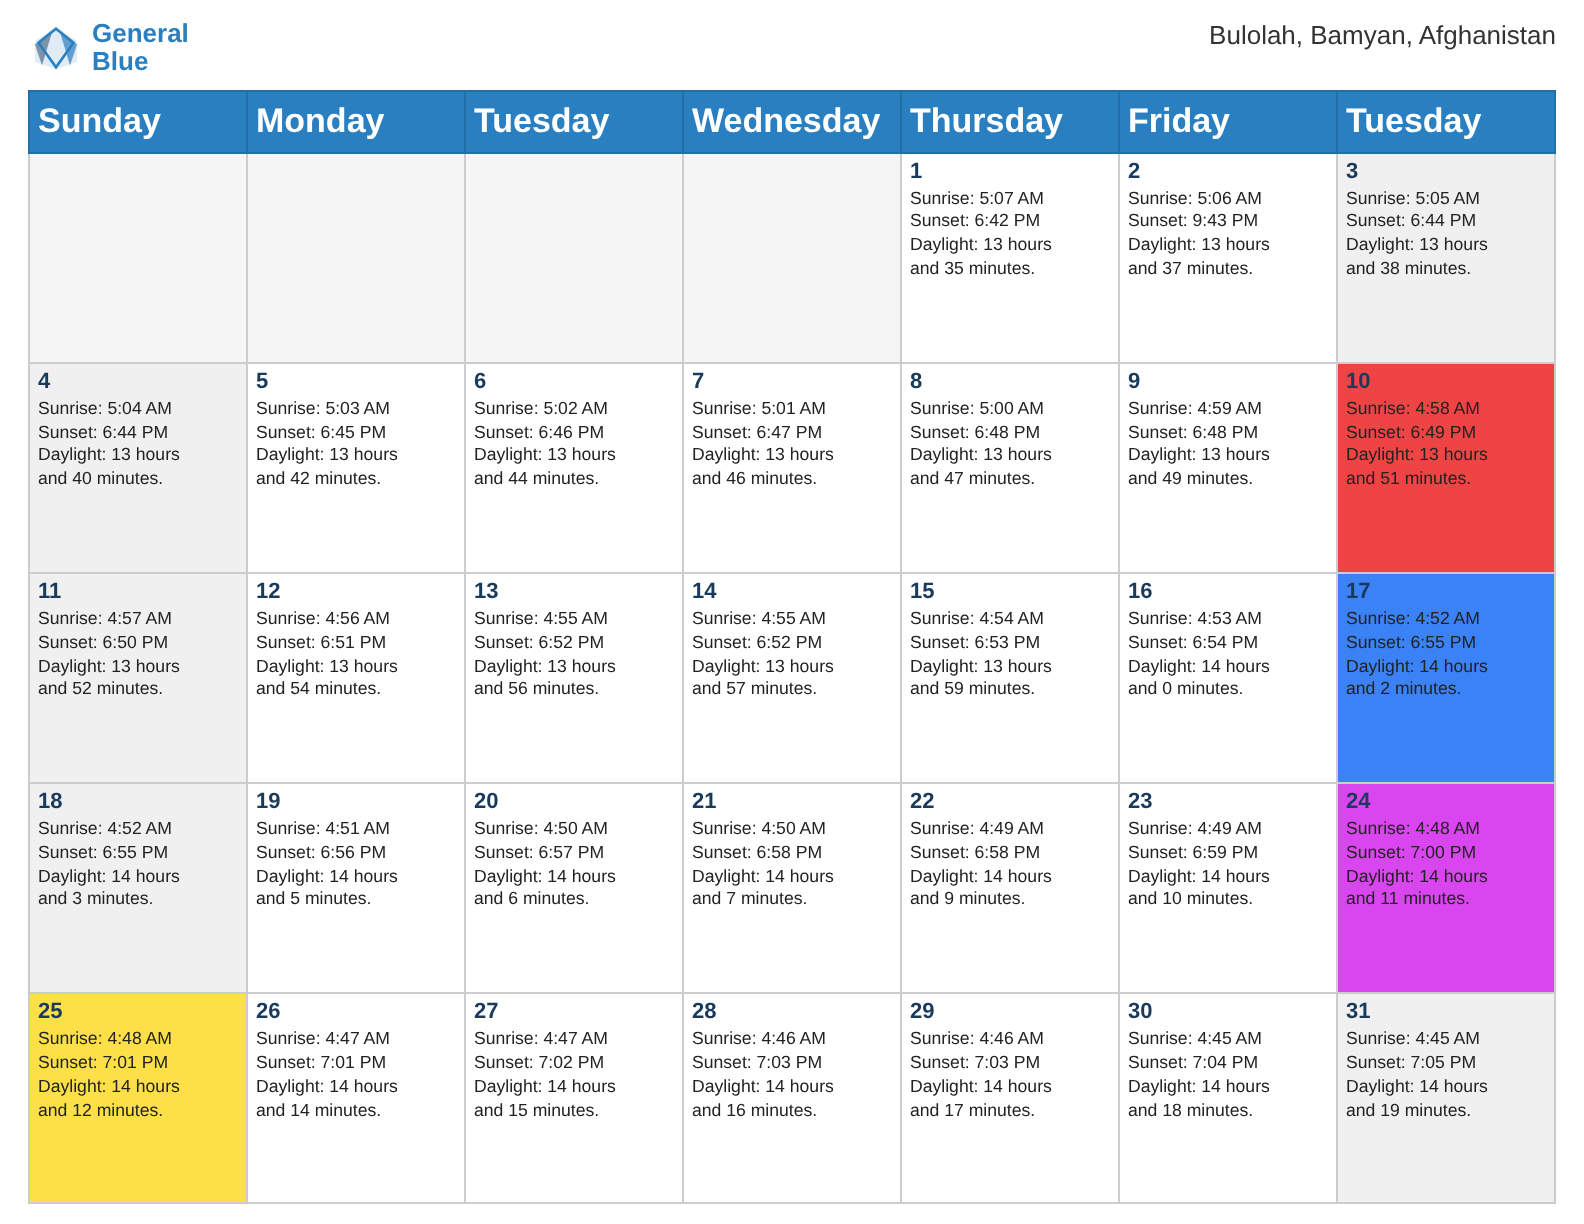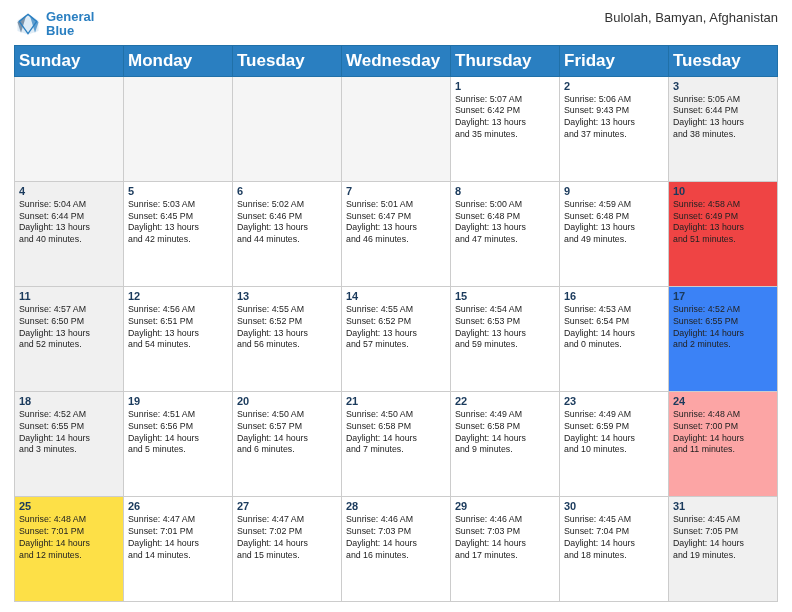--- a/index.html
+++ b/index.html
@@ -299,21 +299,21 @@
 Daylight: 14 hours
 and 9 minutes.</div>
           </td>
           <td>
             <div class="day-number">23</div>
             <div class="day-info" style="white-space: pre-line;">Sunrise: 4:49 AM
 Sunset: 6:59 PM
 Daylight: 14 hours
 and 10 minutes.</div>
           </td>
-          <td style="background: #fca5a5;">
+          <td style="background: #d946ef;">
             <div class="day-number">24</div>
             <div class="day-info" style="white-space: pre-line;">Sunrise: 4:48 AM
 Sunset: 7:00 PM
 Daylight: 14 hours
 and 11 minutes.</div>
           </td>
         </tr>
         <tr class="week-row">
           <td style="background: #fde047;">
             <div class="day-number">25</div>

